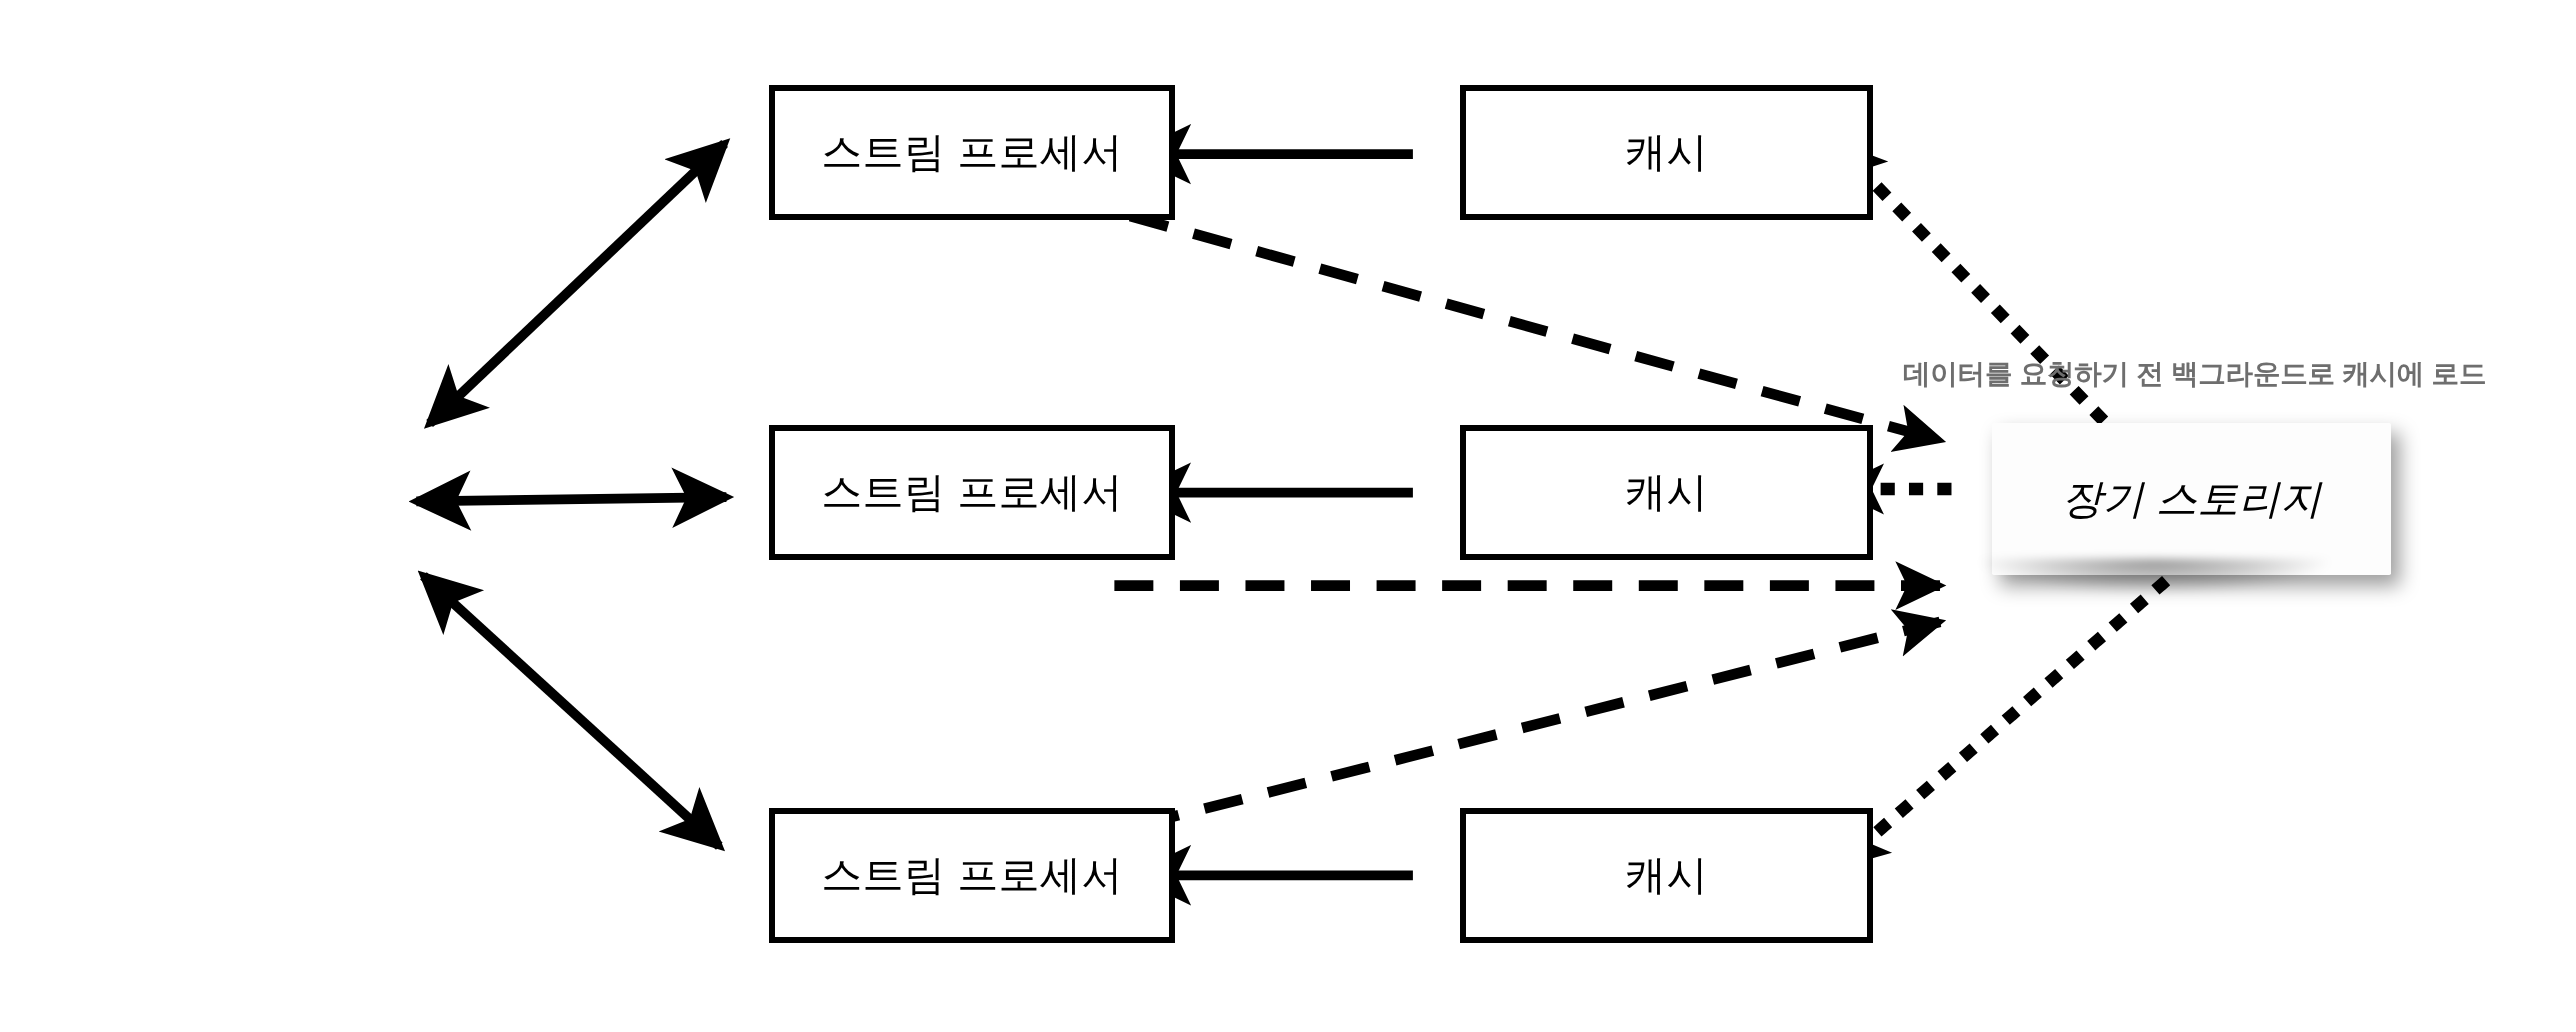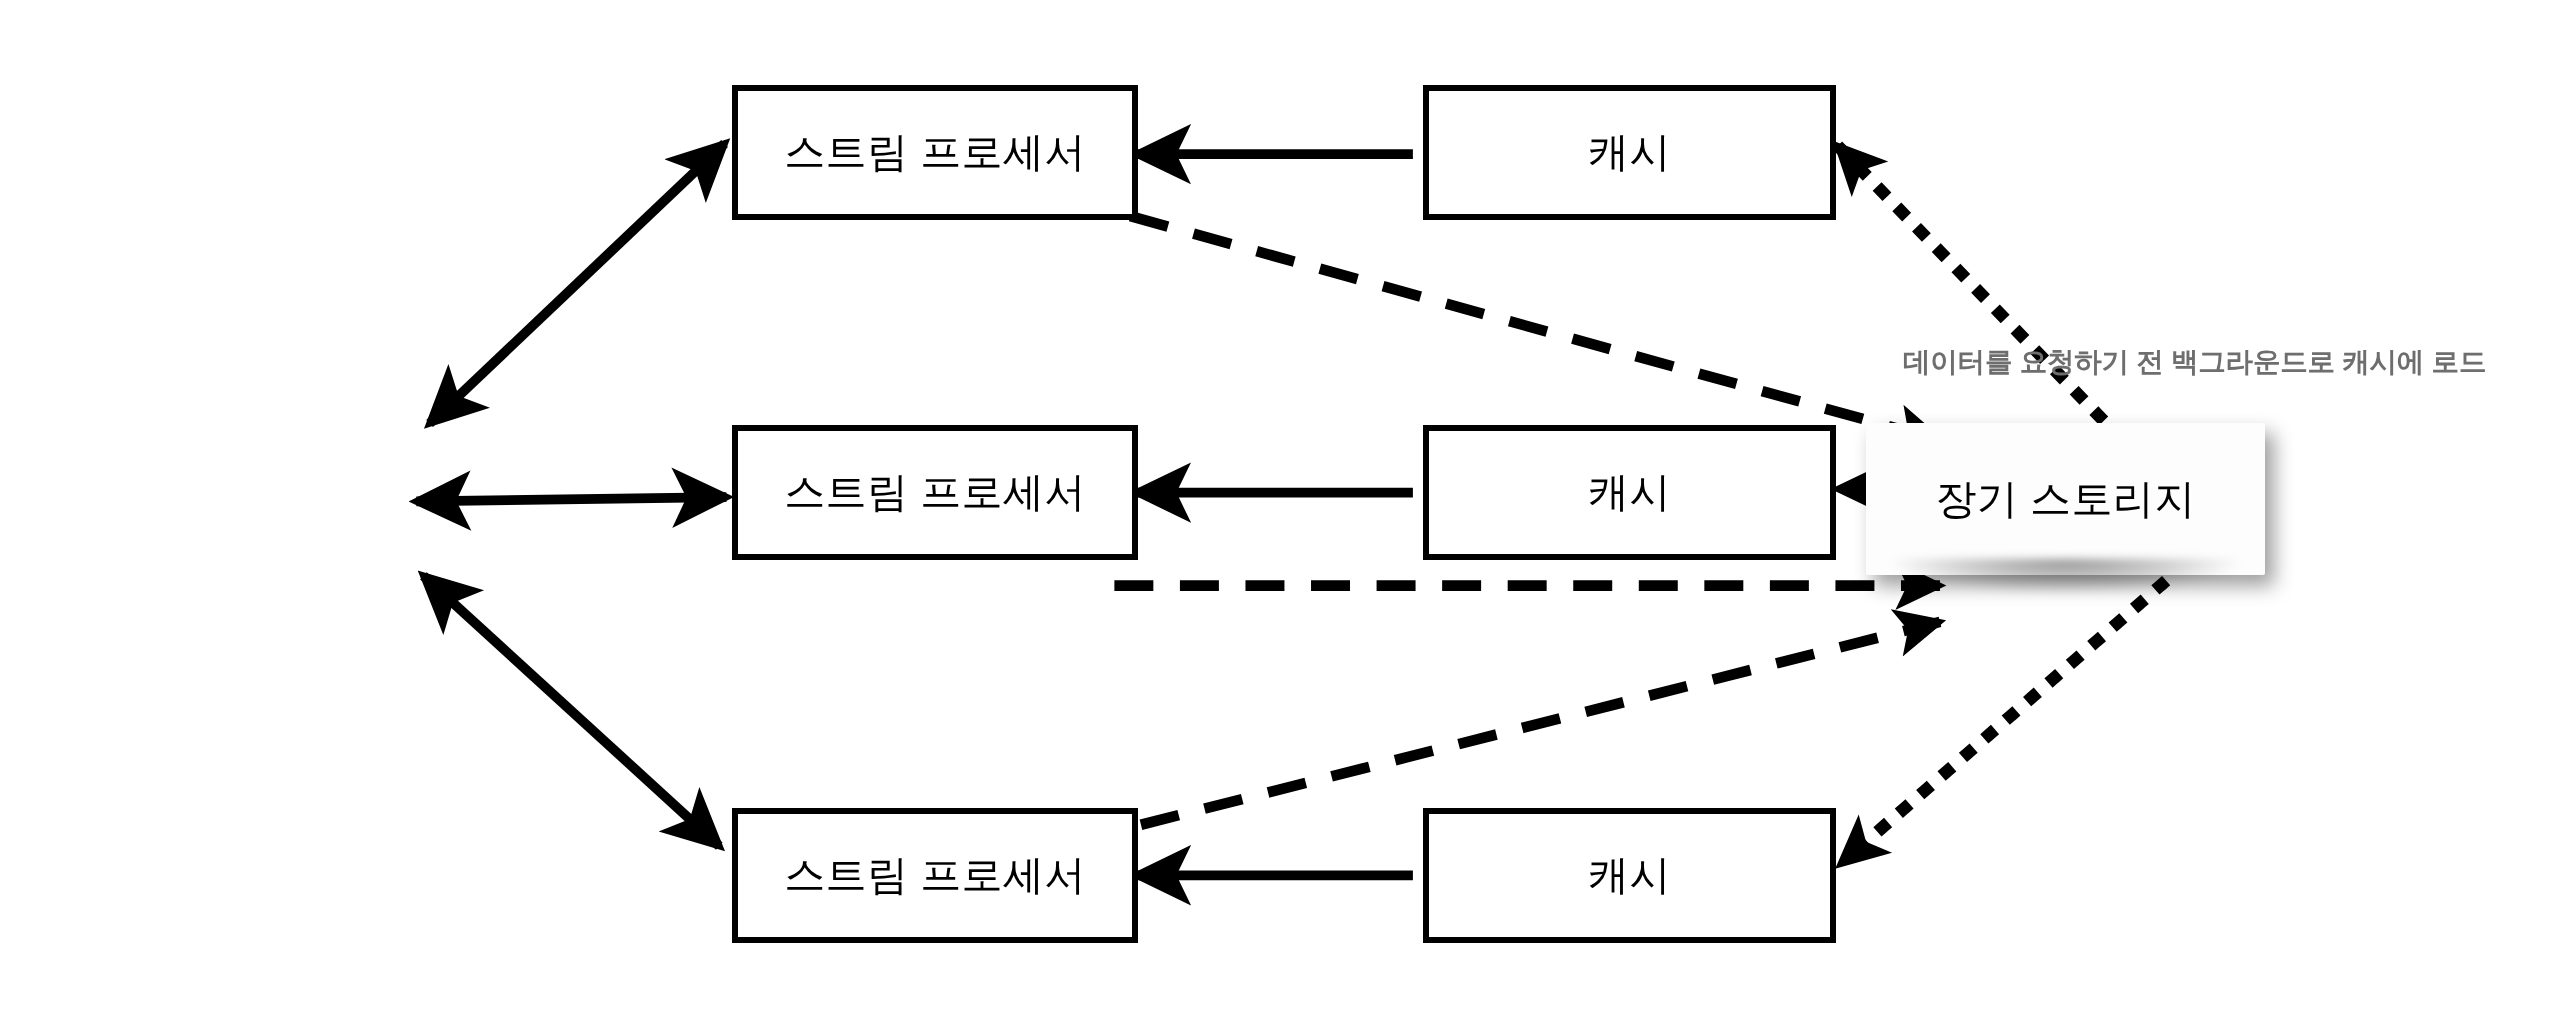--- a/index.html
+++ b/index.html
@@ -24,20 +24,21 @@
     align-items: center;
     justify-content: center;
     background: #ffffff;
     border: 6.2px solid #000000;
     color: #000000;
     font-size: 41px;
     font-weight: 400;
     letter-spacing: 0.4px;
     line-height: 1;
     white-space: nowrap;
+    margin-left: 37px;
   }
   .node-storage {
     border: none;
     background: #fdfdfd;
     box-shadow: 8.9px 10.6px 19.5px rgba(0,0,0,0.38);
     border-radius: 1.8px;
   }
   .storage-wrap {
     position: absolute;
   }
@@ -175,23 +176,23 @@
   </div>
 
   <div class="node" style="left:1423px; top:425px; width:413px; height:135px;">
     <span>캐시</span>
   </div>
 
   <div class="node" style="left:1423px; top:808px; width:413px; height:135px;">
     <span>캐시</span>
   </div>
 
-  <div class="storage-wrap" style="left:1866px; top:423px; width:399px; height:152px;">
+  <div class="storage-wrap" style="left:1955px; top:423px; width:399px; height:152px;font-style:italic;">
     <div class="node node-storage" style="left:0; top:0; width:399px; height:152px;">
       <span>장기 스토리지</span>
     </div>
     <div class="storage-curl"></div>
   </div>
 
-  <div class="annotation" style="left:1903px; top:344px;">데이터를 요청하기 전 백그라운드로 캐시에 로드</div>
+  <div class="annotation" style="left:1903px; top:356px;">데이터를 요청하기 전 백그라운드로 캐시에 로드</div>
 
 </div>
 
 
 </body></html>

